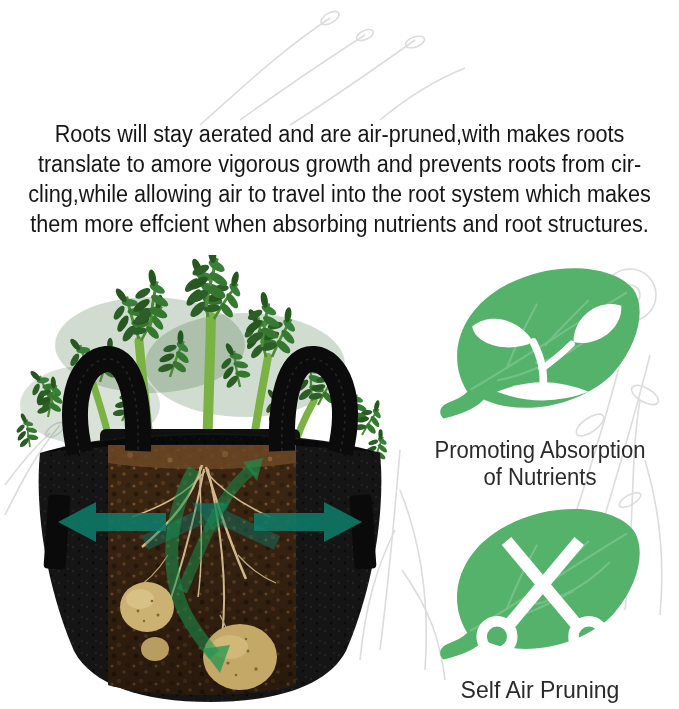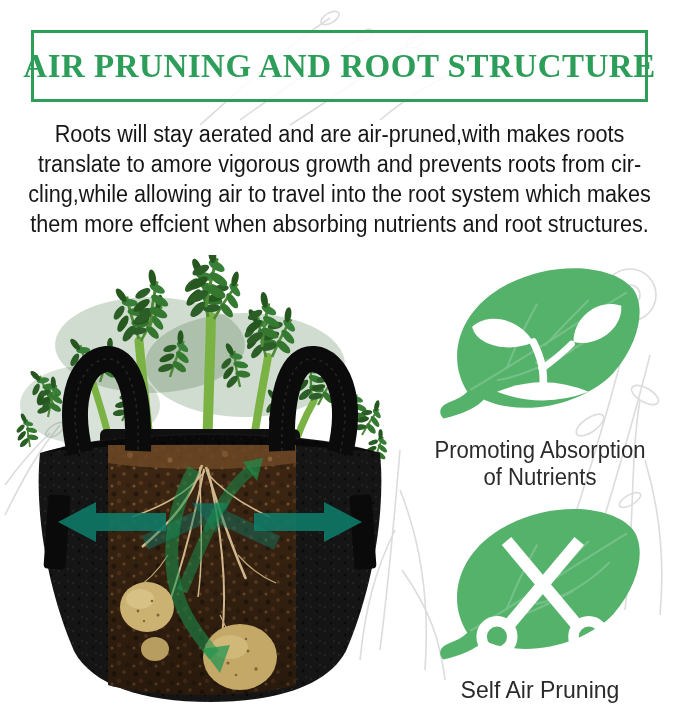--- a/index.html
+++ b/index.html
@@ -113,23 +113,20 @@
   </svg>
   <svg class="sketch" style="left:600px;top:400px;" width="79" height="220">
     <path d="M40 0 C 30 60 35 120 25 210 M45 60 C 60 110 65 160 60 215"></path>
     <ellipse cx="30" cy="100" rx="12" ry="5" transform="rotate(-30 30 100)"></ellipse>
   </svg>
   <svg class="sketch" style="left:0;top:405px;" width="70" height="120">
     <path d="M5 110 C 20 80 35 50 60 20 M5 80 C 18 62 32 45 50 28"></path>
     <ellipse cx="55" cy="25" rx="11" ry="5" transform="rotate(-35 55 25)"></ellipse>
   </svg>
 
-  <header class="title-box">
-    <h1>AIR PRUNING AND ROOT STRUCTURE</h1>
-  </header>
 
   <div class="description">
     <div>Roots will stay aerated and are air-pruned,with makes roots</div>
     <div>translate to amore vigorous growth and prevents roots from cir-</div>
     <div>cling,while allowing air to travel into the root system which makes</div>
     <div>them more effcient when absorbing nutrients and root structures.</div>
   </div>
 
   <div class="photo">
     <svg viewBox="0 0 420 454" width="420" height="454">

